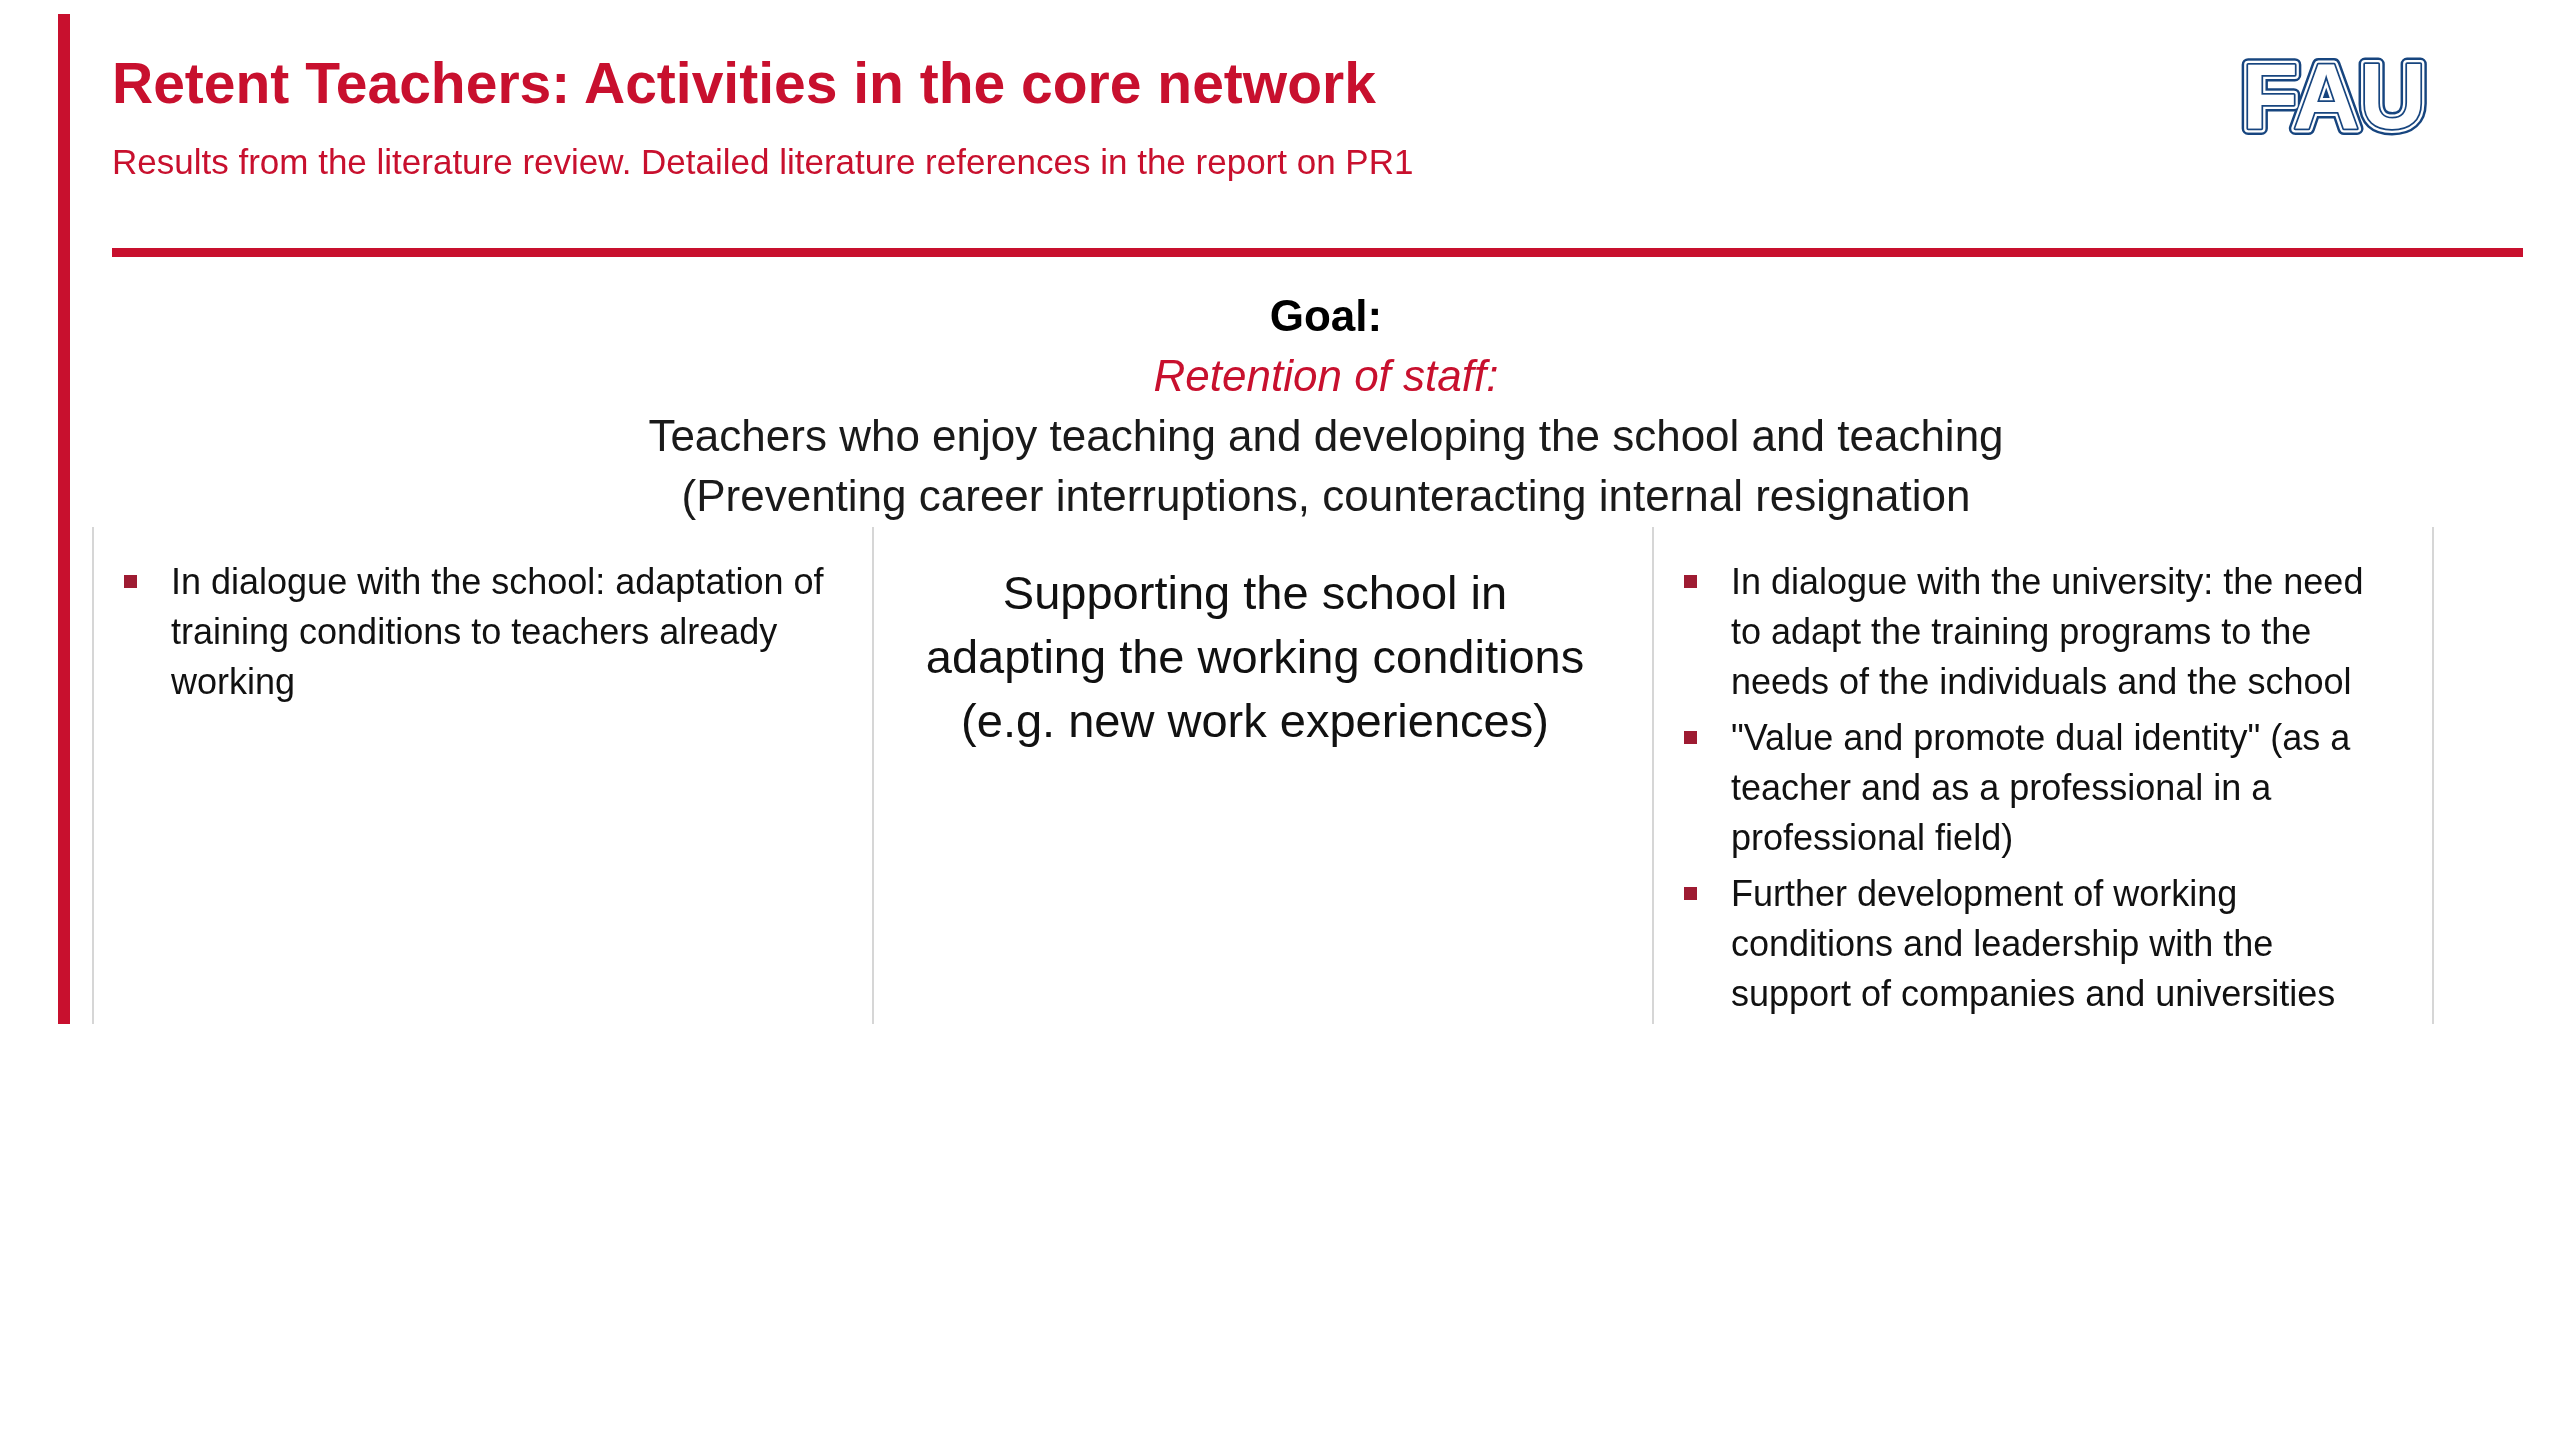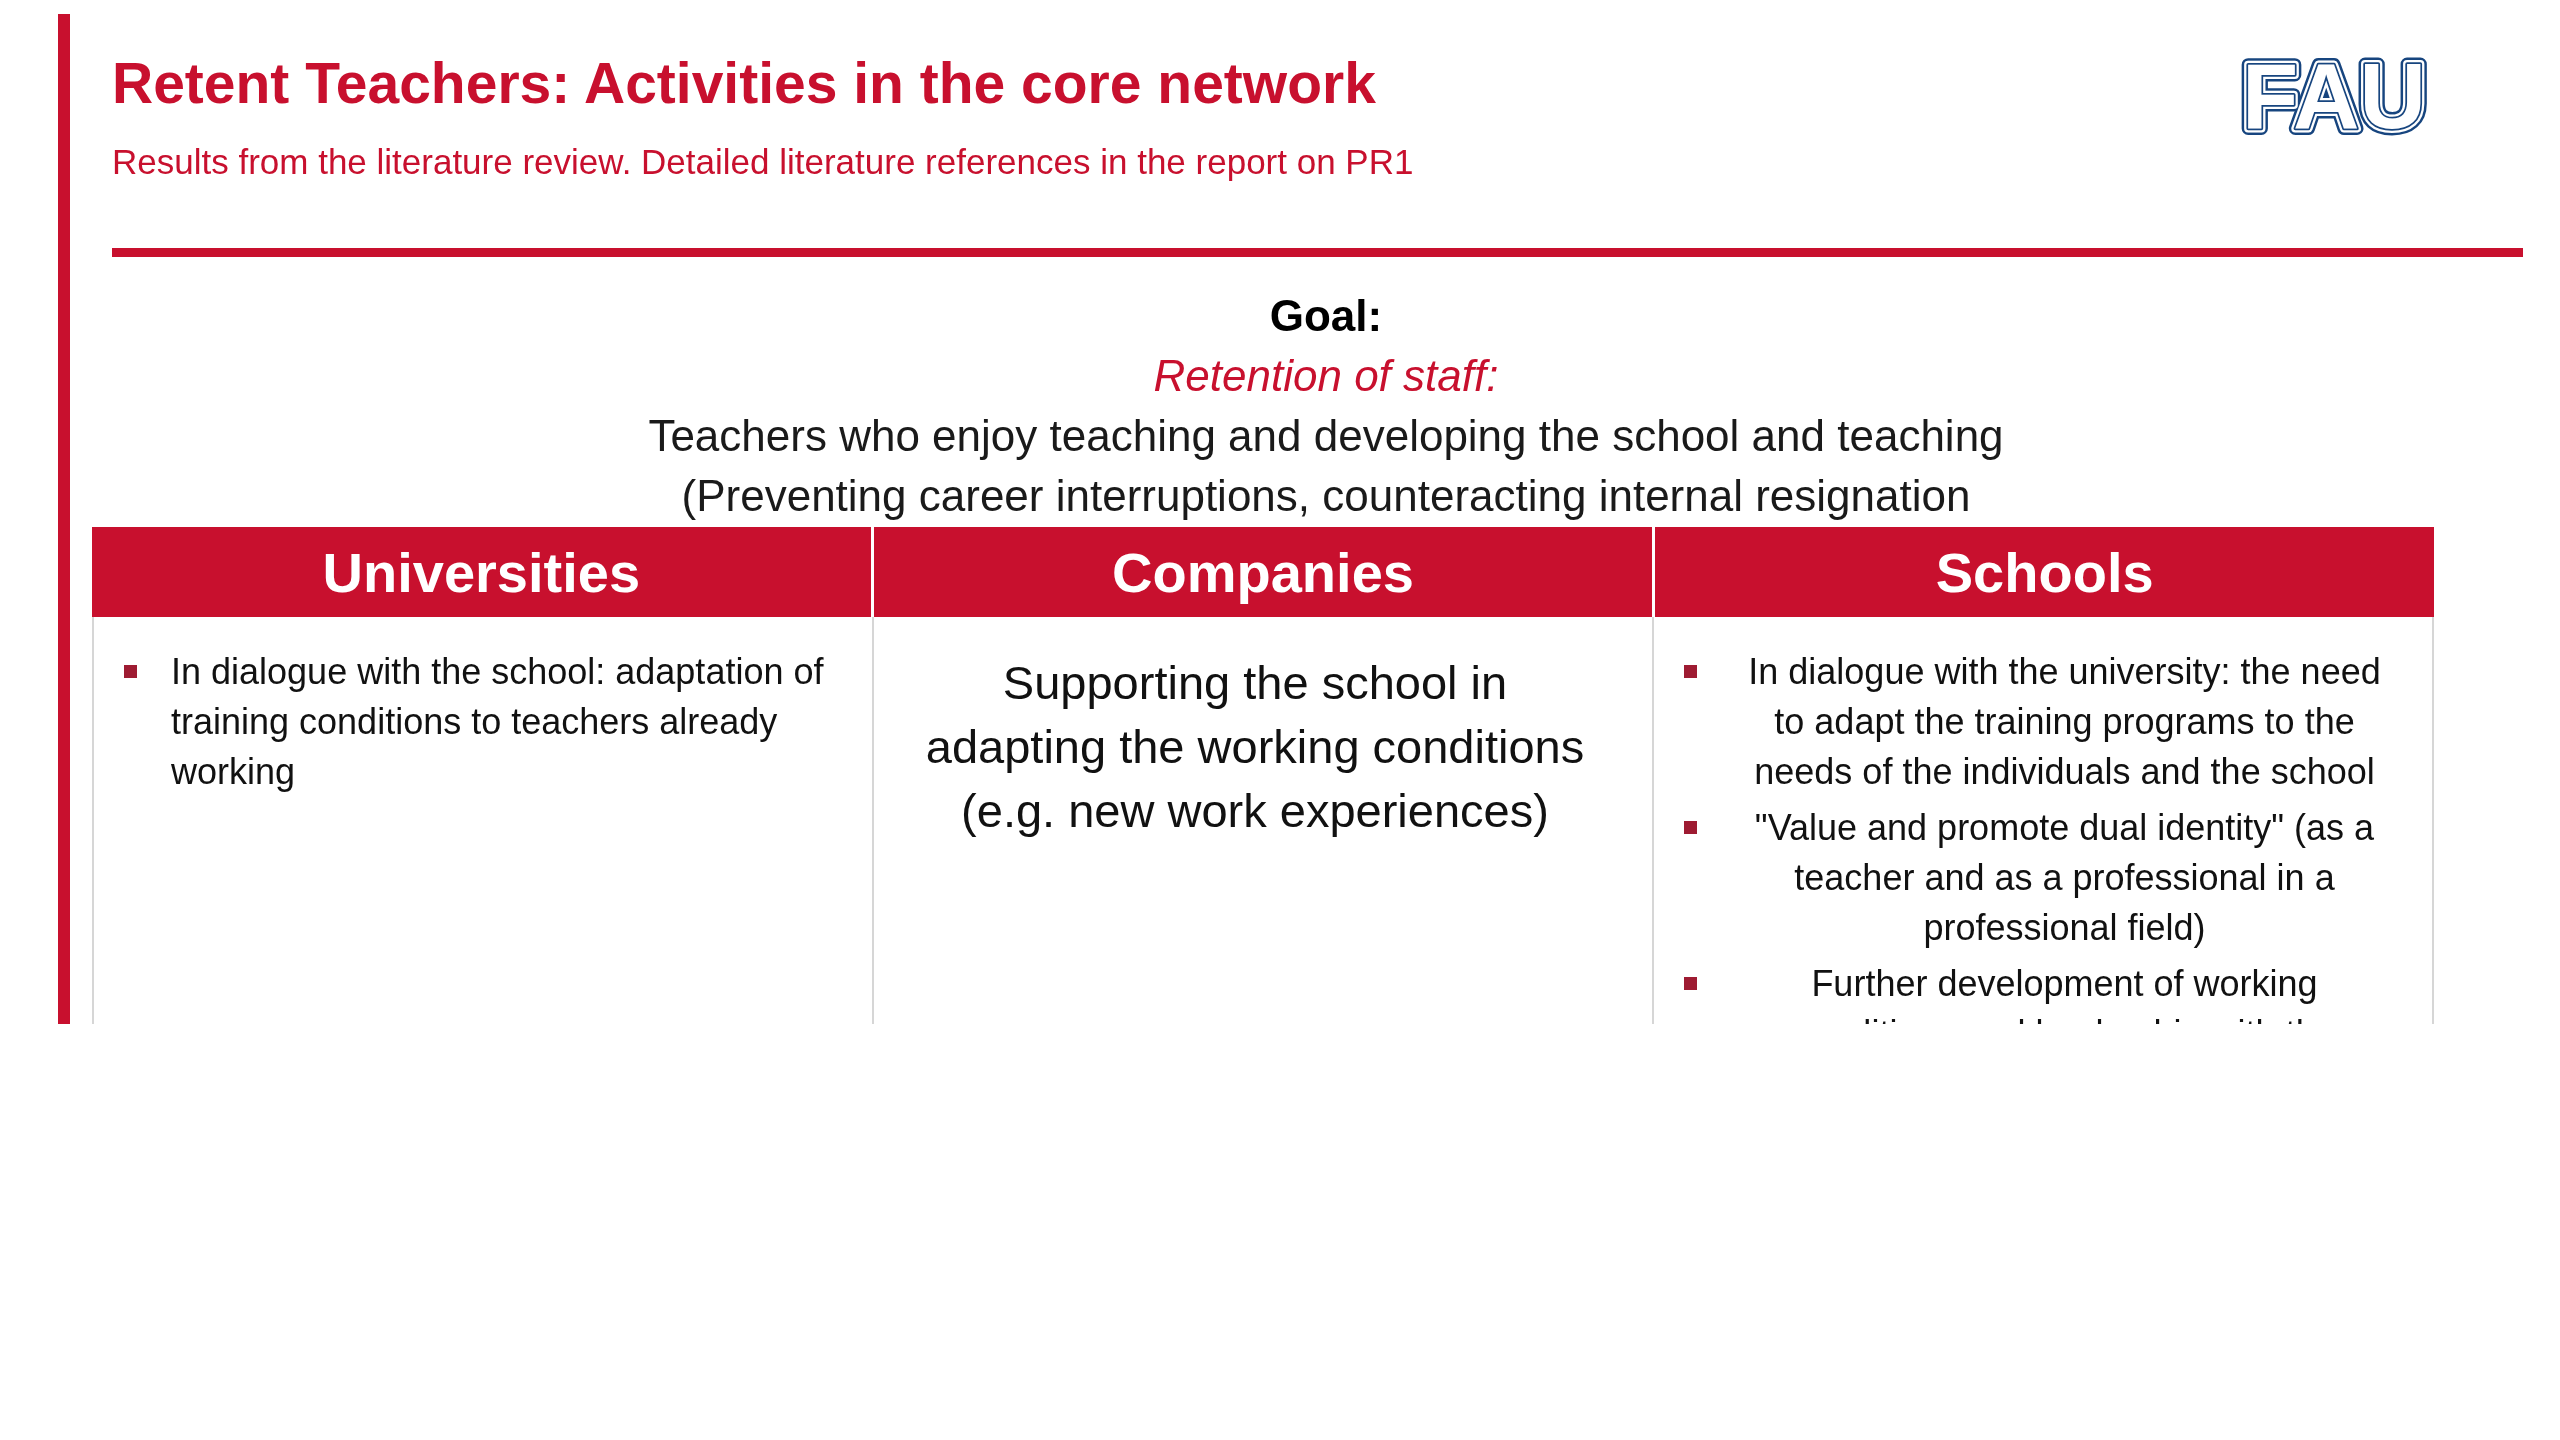--- a/index.html
+++ b/index.html
@@ -31,21 +31,21 @@
 
   .table{position:absolute;left:92px;top:527px;width:2342px;}
   .t-header{display:flex;}
   .t-h{
     flex:1;background:var(--accent-red);color:#fff;font-weight:bold;font-size:56px;
     height:90px;display:flex;align-items:center;justify-content:center;
   }
   .t-h + .t-h{margin-left:3px;}
   .t-body{display:flex;border-bottom:2px solid #c9c9c9;min-height:628px;align-items:stretch;background:#fff;}
   .t-col{flex:1;border-left:2px solid #d6d6d6;}
-  .t-col:last-child{border-right:2px solid #d6d6d6;text-align:center;}
+  .t-col:last-child{border-right:2px solid #d6d6d6;}
 
   .cell-list{list-style:none;margin:0;padding:30px 34px 0 30px;}
   .cell-list li{display:flex;align-items:flex-start;margin:0 0 6px 0;font-size:36px;line-height:50px;color:#111;gap:8px;}
   .bullet{flex:none;width:13px;height:13px;background:var(--bullet-red);margin:18px 26px 0 0;}
 
   .center-cell{padding:34px 66px 0 50px;text-align:center;font-size:47px;line-height:64px;color:#111;}
 
   .bottom-rule{position:absolute;left:92px;right:72px;top:1372px;height:3px;background:var(--accent-red);}
   .page-number{position:absolute;right:84px;top:1388px;font-size:22px;color:#222;}
 </style>
@@ -75,25 +75,20 @@
   <div class="header-rule"></div>
 
   <div class="goal">
     <p class="goal-label">Goal:</p>
     <p class="goal-retention">Retention of staff:</p>
     <p class="goal-line">Teachers who enjoy teaching and developing the school and teaching</p>
     <p class="goal-line">(Preventing career interruptions, counteracting internal resignation</p>
   </div>
 
   <div class="table">
-    <div class="t-header">
-      <div class="t-h">Universities</div>
-      <div class="t-h">Companies</div>
-      <div class="t-h">Schools</div>
-    </div>
     <div class="t-body">
 
       <div class="t-col">
         <ul class="cell-list">
           <li>
             <span class="bullet"></span>
             <span>In dialogue with the school: adaptation of training conditions to teachers already working</span>
           </li>
         </ul>
       </div>

